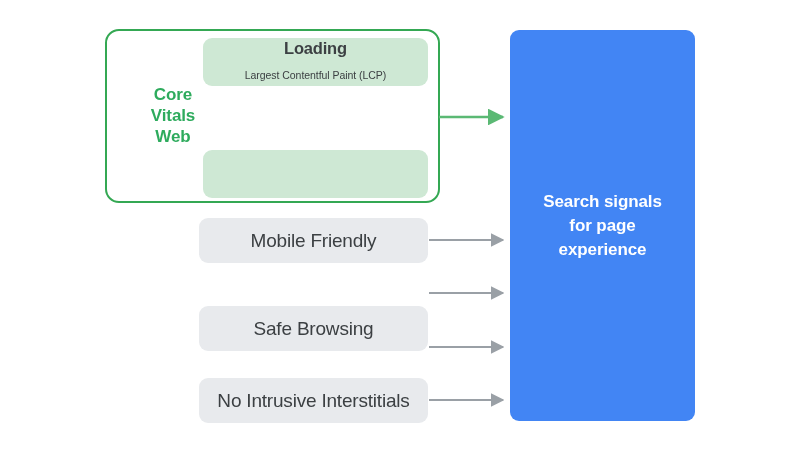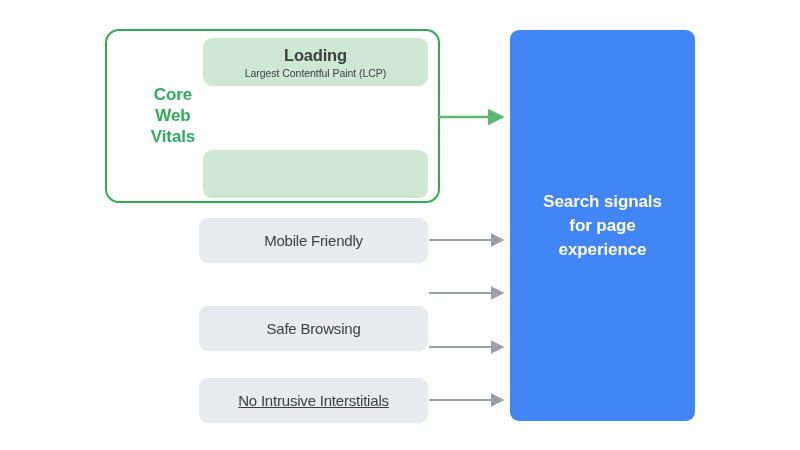--- a/index.html
+++ b/index.html
@@ -54,62 +54,62 @@
     position: absolute;
     left: 203px;
     width: 225px;
     height: 48px;
     background: #cee8d4;
     border-radius: 9px;
     box-sizing: border-box;
     display: flex;
     flex-direction: column;
     align-items: center;
-    justify-content: center;
+    justify-content: flex-start;
   }
   .vital .v-title {
     color: #3c4043;
     font-size: 16.5px;
     font-weight: bold;
     line-height: 20px;
     letter-spacing: -0.2px;
   }
   .vital .v-sub {
     color: #3c4043;
     font-size: 10.5px;
     font-weight: normal;
     line-height: 14px;
-    margin-top: 1px;
+    margin-top: 10px;
     letter-spacing: -0.05px;
   }
   #vital-0 { top: 38px; }
   #vital-1 { top: 94px; }
   #vital-2 { top: 150px; }
 
   
   .signal {
     position: absolute;
     left: 199px;
     width: 229px;
     height: 45px;
     background: #e8eaed;
     border-radius: 9px;
     box-sizing: border-box;
     display: flex;
     align-items: center;
     justify-content: center;
     color: #3c4043;
-    font-size: 15px;
+    font-size: 19px;
     font-weight: normal;
     letter-spacing: -0.2px;
   }
   #signal-0 { top: 218px; }
   #signal-1 { top: 271px; margin-top: 35px; }
   #signal-2 { top: 325px; }
-  #signal-3 { top: 378px; text-decoration: underline; }
+  #signal-3 { top: 378px; }
 
   
   #search-signals {
     position: absolute;
     left: 510px;
     top: 30px;
     width: 185px;
     height: 391px;
     background: #4285f4;
     border-radius: 9px;
@@ -137,22 +137,22 @@
 </style>
 </head>
 <body>
 
 <div id="canvas">
 
   <div id="cwv-group"></div>
 
   <div id="cwv-label">
     <div>Core</div>
+    <div>Vitals</div>
     <div>Web</div>
-    <div>Vitals</div>
   </div>
 
   <div class="vital" id="vital-0">
     <div class="v-title">Loading</div>
     <div class="v-sub">Largest Contentful Paint (LCP)</div>
   </div>
 
 
   <div class="vital" id="vital-2">
   </div>

